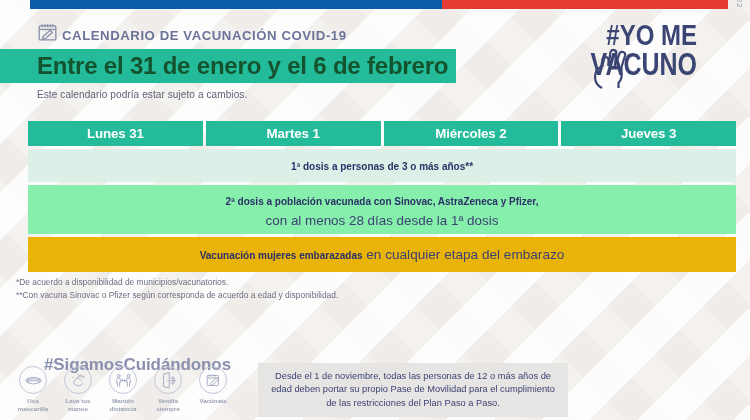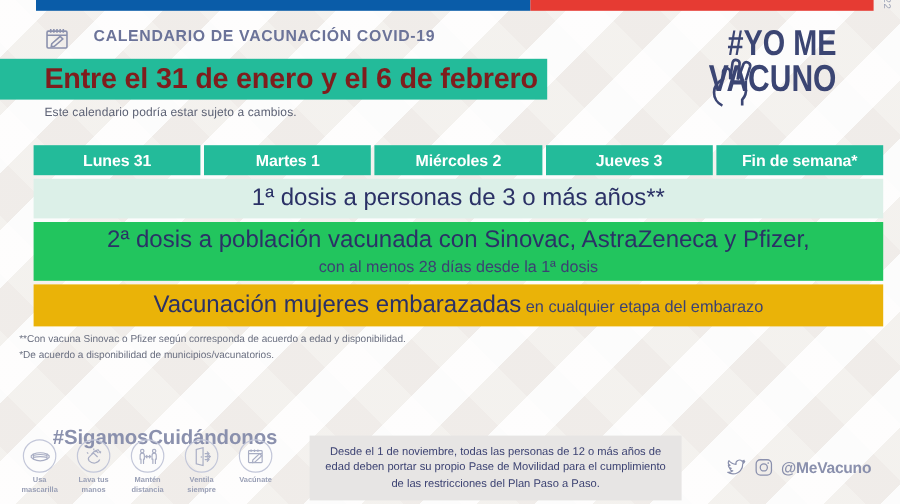--- a/index.html
+++ b/index.html
@@ -33,39 +33,39 @@
     height: 9px;
     display: flex;
   }
   .flag-blue { flex: 0 0 59%; background: #0a5ca8; }
   .flag-red  { flex: 1 1 auto; background: #e63b33; }
 
   
   .kicker {
     position: absolute;
     left: 37px; top: 22px;
-    display: flex; align-items: flex-start; gap: 20px;
+    display: flex; align-items: flex-end; gap: 4px;
   }
   .cal-icon { width: 21px; height: 21px; flex: none; }
   .kicker-text {
     font-size: 13.2px;
     font-weight: bold;
     letter-spacing: 0.55px;
     color: #6b7399;
   }
 
   .title-band {
     position: absolute;
     left: 0; top: 49px;
     width: 456px; height: 34px;
     background: #23bb9a;
     display: flex; align-items: center;
   }
   .title-band-text {
-    color: #7f1d1d;
+    color: #14532d;
     font-size: 24px;
     font-weight: bold;
     letter-spacing: -0.2px;
     margin-left: 37px;
   }
 
   .subnote {
     position: absolute;
     left: 37px; top: 89px;
     font-size: 10px;
@@ -120,25 +120,25 @@
     width: 100%;
     display: flex;
     align-items: center;
     justify-content: center;
     text-align: center;
     color: #2b3166;
     margin-top: 3px;
     padding: 0 8px;
   }
   .row-a { background: #dcf0e8; height: 33px; }
-  .row-b { background: #22c55e; height: 49px; }
+  .row-b { background: #86efac; height: 49px; }
   .row-c { background: #eab308; height: 35px; }
 
   .row-inner { line-height: 1.28; }
-  .r-bold  { font-weight: normal; font-size: 20px; }
+  .r-bold  { font-weight: bold; font-size: 10px; }
   .r-light { font-weight: normal; font-size: 13.6px; color: #3c4272; }
   .r-line2 { font-size: 13.4px; color: #3c4272; margin-top: 1px; }
 
   
   .footnotes {
     position: absolute;
     left: 16px; top: 276px;
     font-size: 8.4px;
     color: #6a6f80;
     line-height: 1.55;
@@ -255,21 +255,20 @@
   </div>
   <div class="datestamp">27.01.2022</div>
 
   <div class="table">
 
     <div class="thead">
       <div class="th">Lunes 31</div>
       <div class="th">Martes 1</div>
       <div class="th">Miércoles 2</div>
       <div class="th">Jueves 3</div>
-      <div class="th">Fin de semana*</div>
     </div>
 
     <div class="row row-a">
       <div class="row-inner">
         <span class="r-bold">1ª dosis a personas de 3 o más años**</span>
       </div>
     </div>
 
     <div class="row row-b">
       <div class="row-inner">
@@ -279,22 +278,22 @@
     </div>
 
     <div class="row row-c">
       <div class="row-inner">
         <span class="r-bold">Vacunación mujeres embarazadas</span><span class="r-light"> en cualquier etapa del embarazo</span>
       </div>
     </div>
   </div>
 
   <div class="footnotes">
+    <div>*De acuerdo a disponibilidad de municipios/vacunatorios.</div>
     <div>**Con vacuna Sinovac o Pfizer según corresponda de acuerdo a edad y disponibilidad.</div>
-    <div>*De acuerdo a disponibilidad de municipios/vacunatorios.</div>
   </div>
 
   <div class="cuidemos">#SigamosCuidándonos</div>
 
   <div class="careicons">
 
     <div class="care">
       <div class="care-circle">
         <svg viewBox="0 0 24 24" fill="none" stroke="#a9aec4" stroke-width="1.4">
           <path d="M4 9 q8 -3 16 0 l0 6 q-8 4 -16 0 Z"></path>
@@ -355,29 +354,14 @@
           <line x1="14" y1="3.5" x2="14" y2="6.5"></line>
           <path d="M8 16 L16 8.5 L18.5 11 L10.5 18.5 L7.5 19 Z"></path>
         </svg>
       </div>
       <div class="care-label">Vacúnate</div>
     </div>
   </div>
 
   <div class="notice">Desde el 1 de noviembre, todas las personas de 12 o más años de edad deben portar su propio Pase de Movilidad para el cumplimiento de las restricciones del Plan Paso a Paso.</div>
 
-  <div class="social">
-    <span>
-      <svg viewBox="0 0 24 24" fill="none" stroke="#8a90ad" stroke-width="1.4" stroke-linejoin="round">
-        <path d="M22 5.2 a8 8 0 0 1 -2.4 0.7 a4 4 0 0 0 1.8 -2.2 a8.2 8.2 0 0 1 -2.6 1 a4.1 4.1 0 0 0 -7 3.7 A11.6 11.6 0 0 1 3.4 4.1 a4.1 4.1 0 0 0 1.3 5.5 a4 4 0 0 1 -1.9 -0.5 a4.1 4.1 0 0 0 3.3 4 a4.1 4.1 0 0 1 -1.9 0.1 a4.1 4.1 0 0 0 3.8 2.9 A8.3 8.3 0 0 1 2 17.8 a11.6 11.6 0 0 0 6.3 1.8 c7.5 0 11.7 -6.3 11.4 -12 A8.2 8.2 0 0 0 22 5.2 Z"></path>
-      </svg>
-    </span>
-    <span>
-      <svg viewBox="0 0 24 24" fill="none" stroke="#8a90ad" stroke-width="1.5">
-        <rect x="3" y="3" width="18" height="18" rx="5"></rect>
-        <circle cx="12" cy="12" r="4.2"></circle>
-        <circle cx="17.2" cy="6.8" r="1" fill="#8a90ad" stroke="none"></circle>
-      </svg>
-    </span>
-    <span class="social-handle">@MeVacuno</span>
-  </div>
 
 </div>
 
 </body></html>

